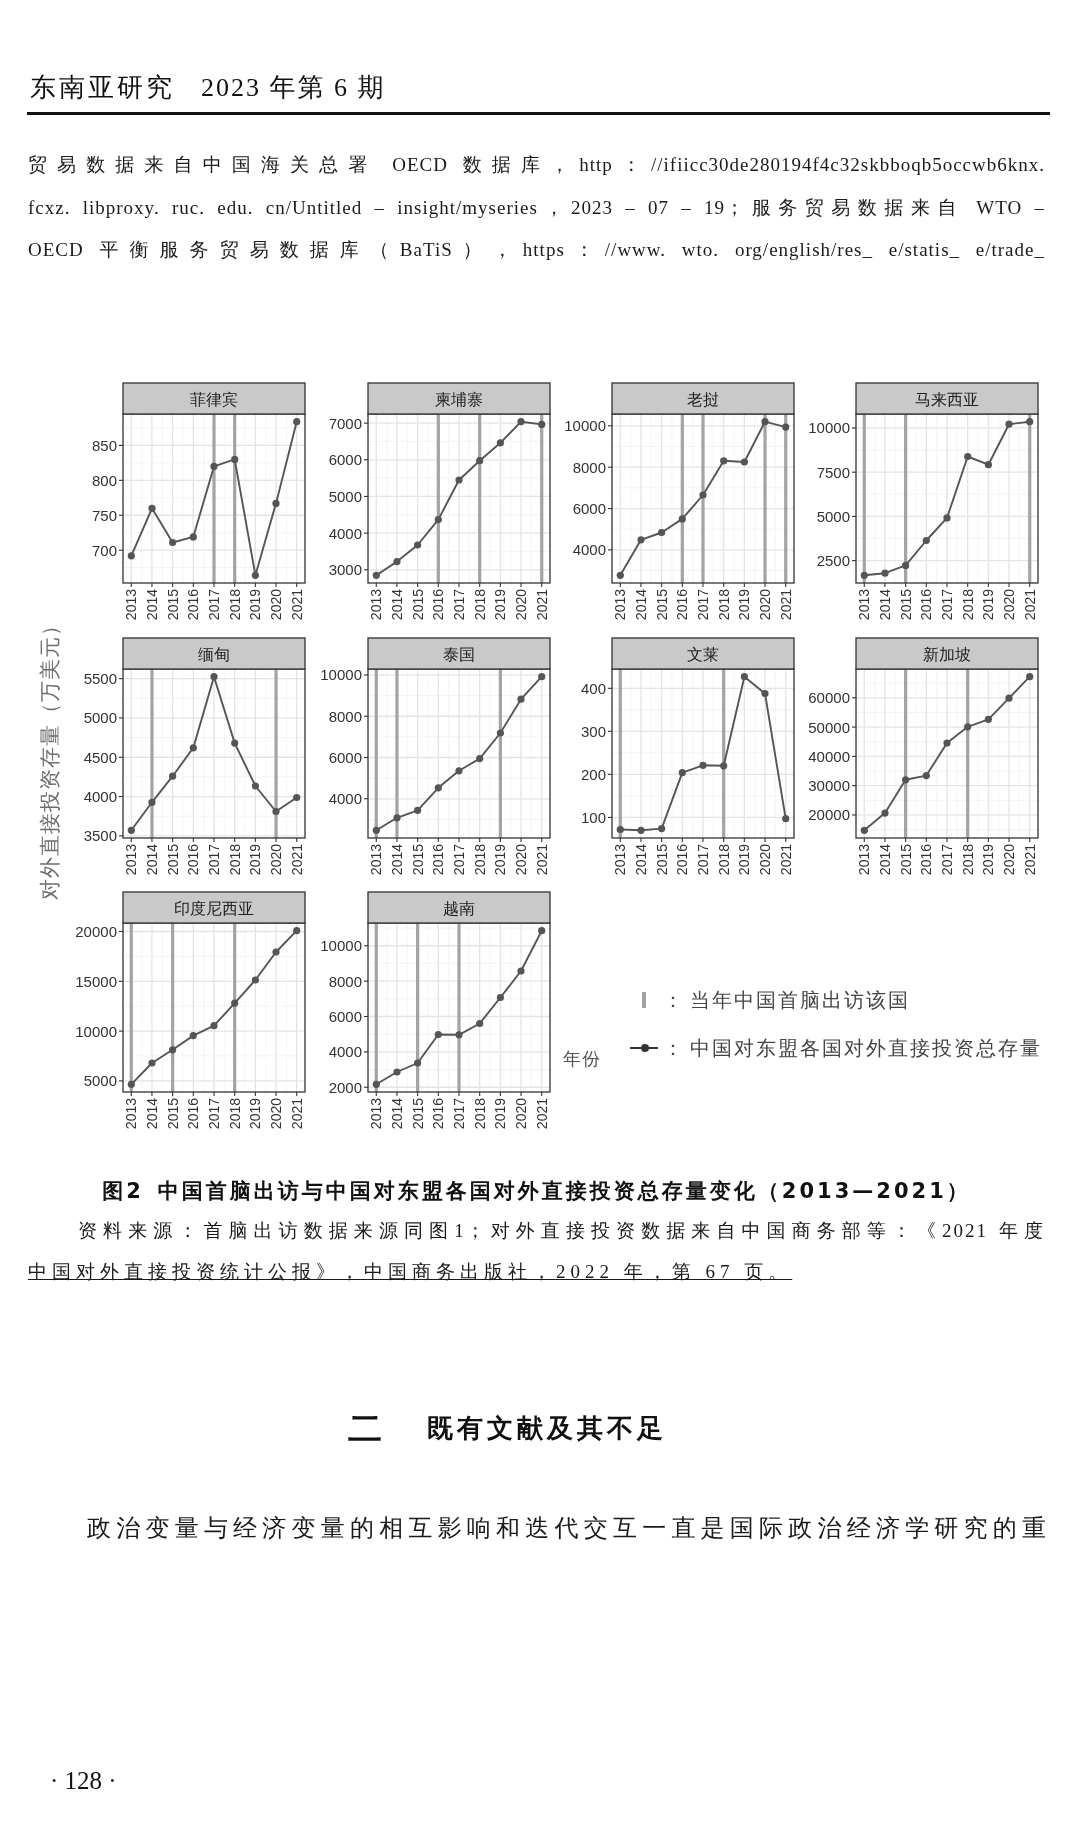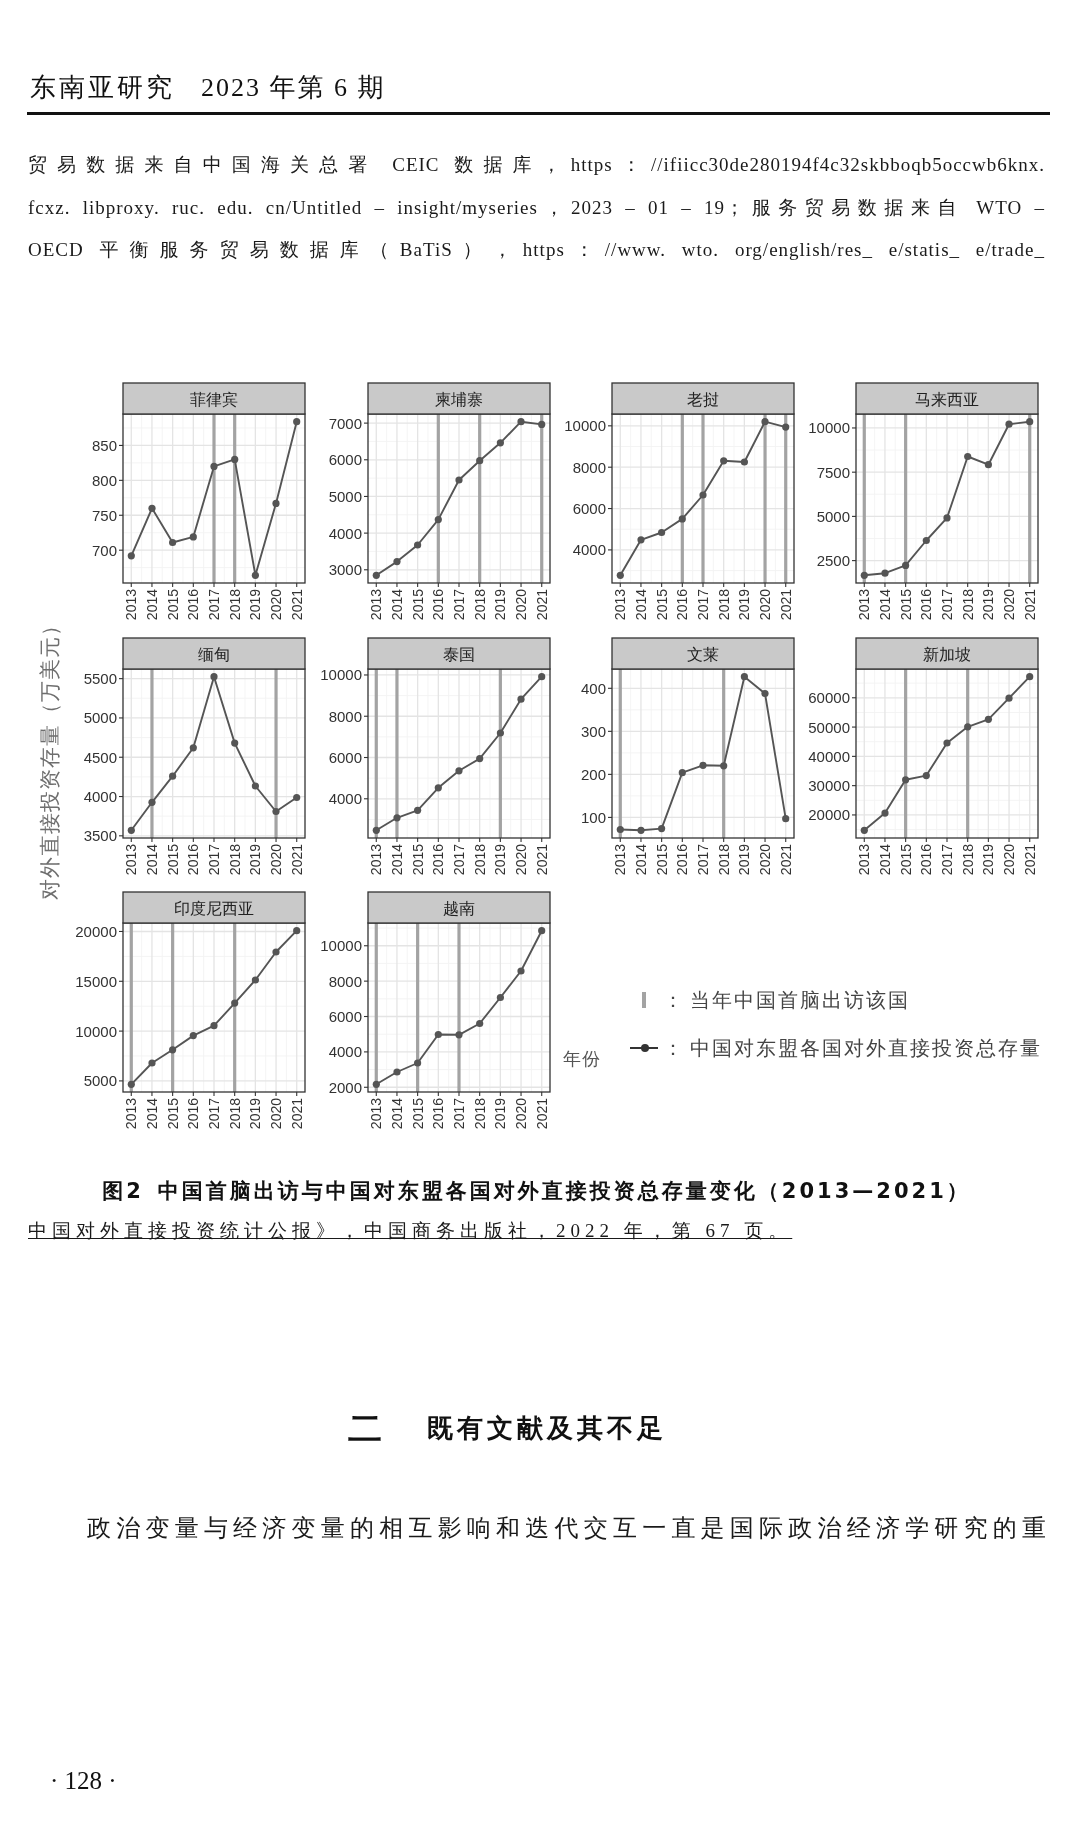--- a/index.html
+++ b/index.html
@@ -61,22 +61,22 @@
 </style>
 </head>
 <body>
 
 <div class="abs running-head">
   <span class="journal">东南亚研究</span><span class="issue">2023 年第 6 期</span>
 </div>
 <div class="abs head-rule"></div>
 
 <div class="abs top-para">
-  <span class="jline">贸易数据来自中国海关总署 CEIC 数据库，https：//ifiicc30de280194f4c32skbboqb5occwb6knx.</span>
-  <span class="jline">fcxz. libproxy. ruc. edu. cn/Untitled – insight/myseries，2023 – 01 – 19；服务贸易数据来自 WTO –</span>
+  <span class="jline">贸易数据来自中国海关总署 OECD 数据库，http：//ifiicc30de280194f4c32skbboqb5occwb6knx.</span>
+  <span class="jline">fcxz. libproxy. ruc. edu. cn/Untitled – insight/myseries，2023 – 07 – 19；服务贸易数据来自 WTO –</span>
   <span class="jline">OECD 平衡服务贸易数据库（BaTiS），https：//www. wto. org/english/res_ e/statis_ e/trade_</span>
 </div>
 
 <svg id="facet-svg" viewBox="0 0 1080 1140" xmlns="http://www.w3.org/2000/svg">
     <g>
       <rect x="123" y="414" width="182" height="169" fill="#ffffff"></rect>
       <line x1="141.61363636363637" x2="141.61363636363637" y1="414" y2="583" stroke="#f3f3f3" stroke-width="0.9"></line>
       <line x1="162.29545454545453" x2="162.29545454545453" y1="414" y2="583" stroke="#f3f3f3" stroke-width="0.9"></line>
       <line x1="182.97727272727272" x2="182.97727272727272" y1="414" y2="583" stroke="#f3f3f3" stroke-width="0.9"></line>
       <line x1="203.65909090909088" x2="203.65909090909088" y1="414" y2="583" stroke="#f3f3f3" stroke-width="0.9"></line>
@@ -799,20 +799,21 @@
   <span class="sym-line"></span>
   <span class="sym-dot"></span>
   <span class="sep">：</span>
   <span class="lab">中国对东盟各国对外直接投资总存量</span>
 </div>
 
 <div class="abs caption">
   <span>图2</span><span class="cap-title">中国首脑出访与中国对东盟各国对外直接投资总存量变化（2013—2021）</span>
 </div>
 <div class="abs source">
+  <span class="sline first">资料来源：首脑出访数据来源同图1；对外直接投资数据来自中国商务部等：《2021 年度</span>
   <span class="sline second">中国对外直接投资统计公报》，中国商务出版社，2022 年，第 67 页。</span>
 </div>
 
 <div class="abs sec-num">二</div>
 <div class="abs sec-title">既有文献及其不足</div>
 
 <div class="abs body-para">
   <span class="bline">政治变量与经济变量的相互影响和迭代交互一直是国际政治经济学研究的重</span>
 </div>
 

